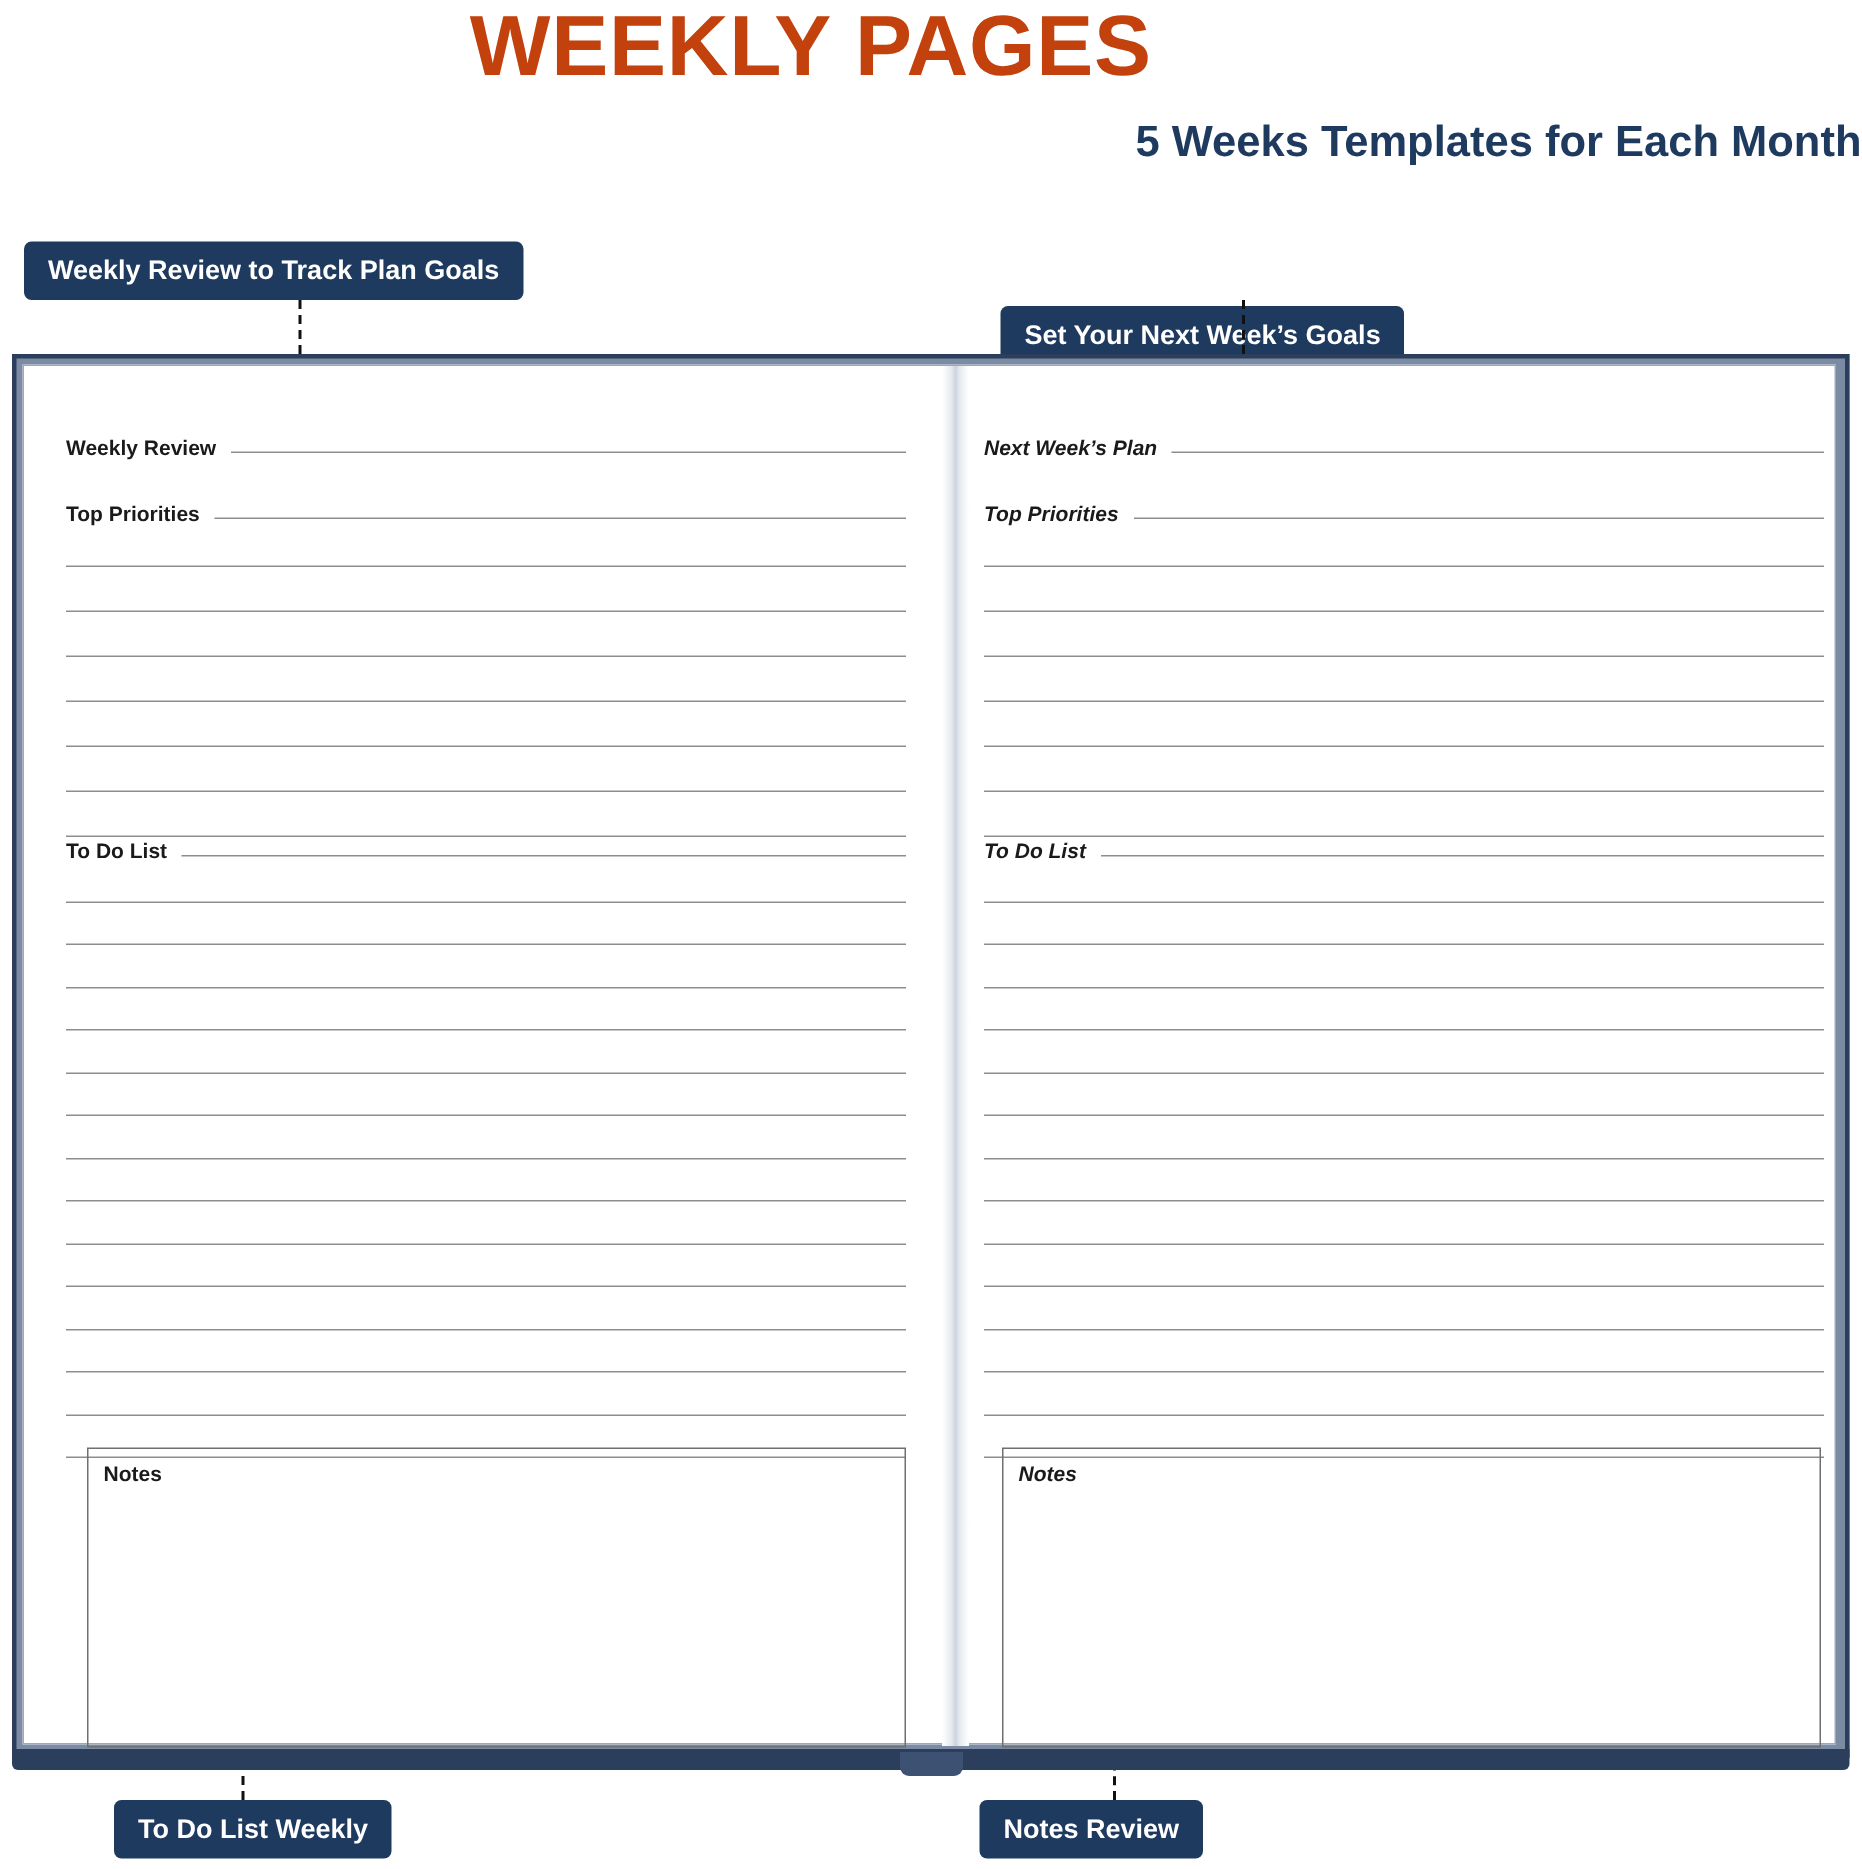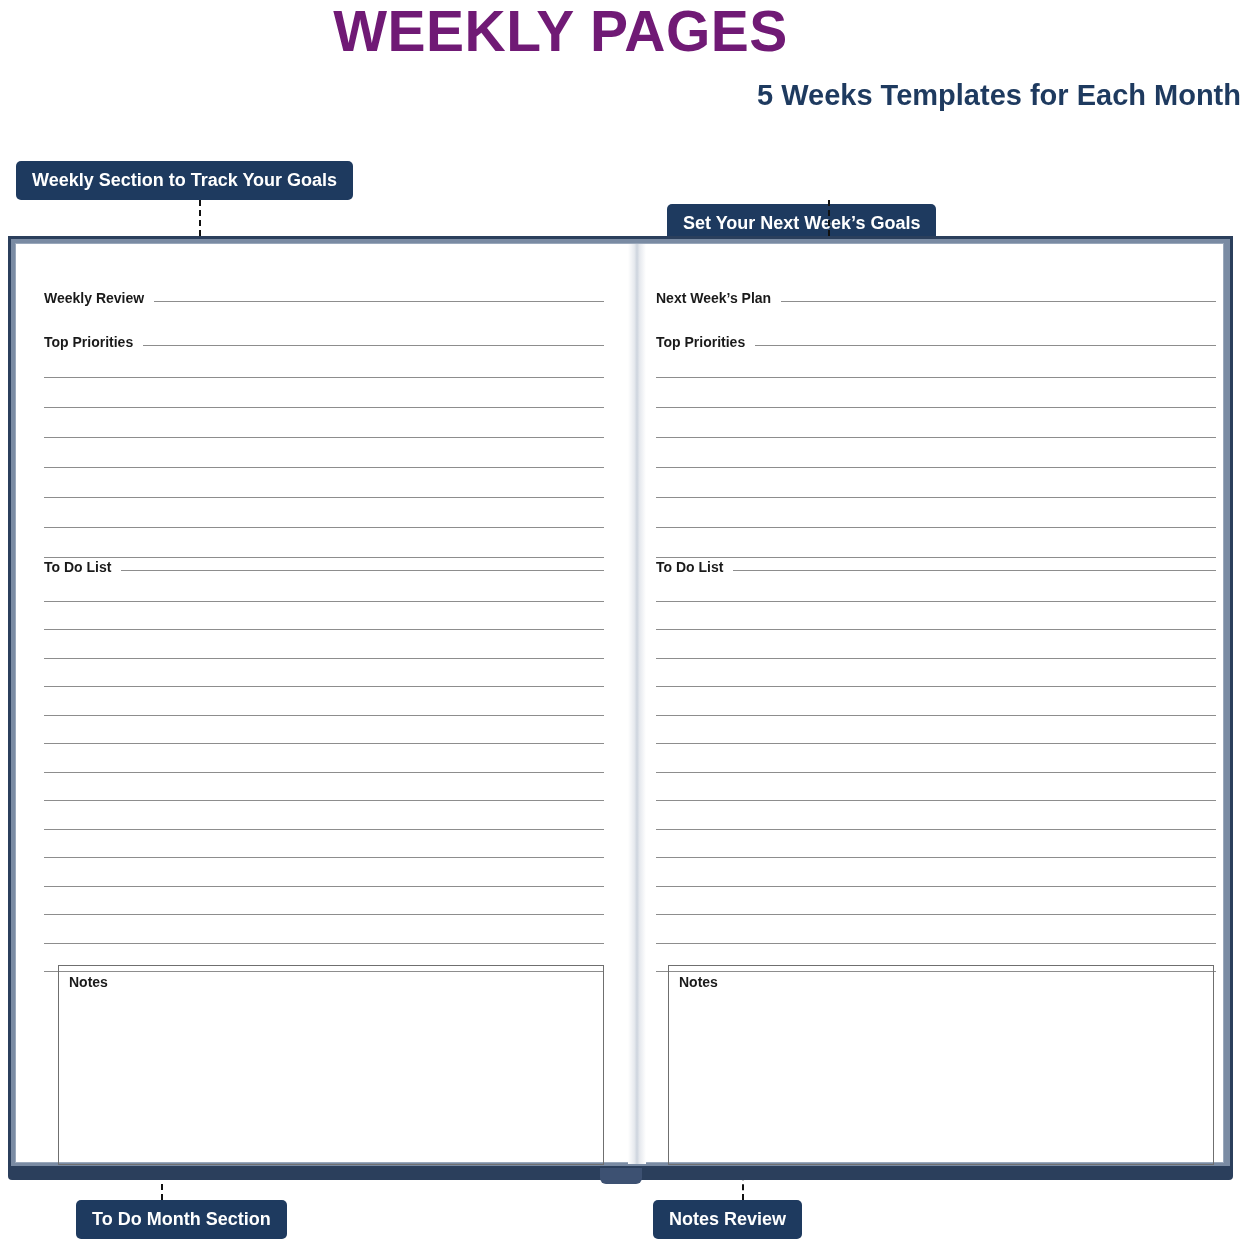--- a/index.html
+++ b/index.html
@@ -19,23 +19,22 @@
   
   .title {
     position: absolute;
     top: 2px;
     left: 0;
     width: 1081px;
     text-align: center;
     font-size: 57px;
     font-weight: bold;
     letter-spacing: 0.5px;
-    color: #701a75;
+    color: #c2410c;
     line-height: 1.05;
-    margin-left: 20px;
   }
   .subtitle {
     position: absolute;
     top: 79px;
     left: 0;
     width: 1241px;
     text-align: right;
     font-size: 29px;
     font-weight: bold;
     color: #1e3a5f;
@@ -132,21 +131,21 @@
     border-radius: 0 0 6px 6px;
   }
 
   
   .page {
     position: absolute;
     top: 0;
     height: 920px;
   }
   #page-left  { left: 28px;  width: 560px; }
-  #page-right { left: 640px; width: 560px; }
+  #page-right { left: 640px; width: 560px; font-style: italic; }
 
   .section-head {
     position: absolute;
     display: flex;
     align-items: flex-end;
     width: 100%;
   }
   .section-head .label {
     font-size: 14px;
     font-weight: bold;
@@ -183,23 +182,23 @@
     font-weight: bold;
     color: #1a1a1a;
   }
 </style>
 </head>
 <body>
 
 <div class="title">WEEKLY PAGES</div>
 <div class="subtitle">5 Weeks Templates for Each Month</div>
 
-<div class="pill" id="pill-weekly-review">Weekly Section to Track Your Goals</div>
+<div class="pill" id="pill-weekly-review">Weekly Review to Track Plan Goals</div>
 <div class="pill" id="pill-next-week">Set Your Next Week’s Goals</div>
-<div class="pill" id="pill-todo">To Do Month Section</div>
+<div class="pill" id="pill-todo">To Do List Weekly</div>
 <div class="pill" id="pill-notes">Notes Review</div>
 
 <div class="leader" id="leader-1"></div>
 <div class="dot" id="dot-1"></div>
 <div class="leader" id="leader-2"></div>
 <div class="dot" id="dot-2"></div>
 <div class="leader" id="leader-3"></div>
 <div class="dot" id="dot-3"></div>
 <div class="leader" id="leader-4"></div>
 <div class="dot" id="dot-4"></div>

